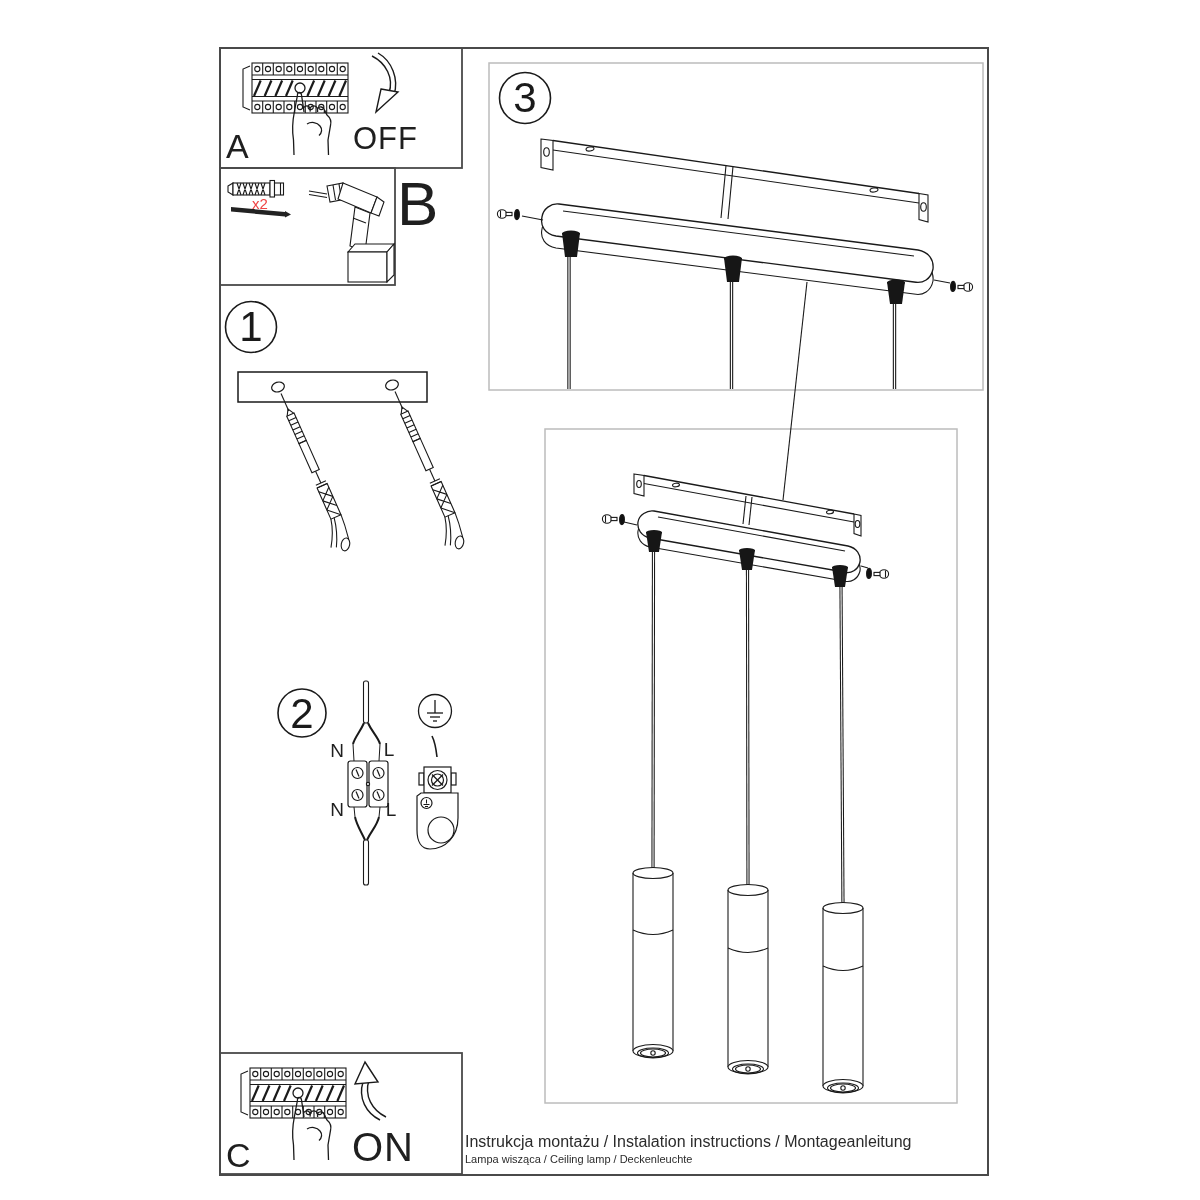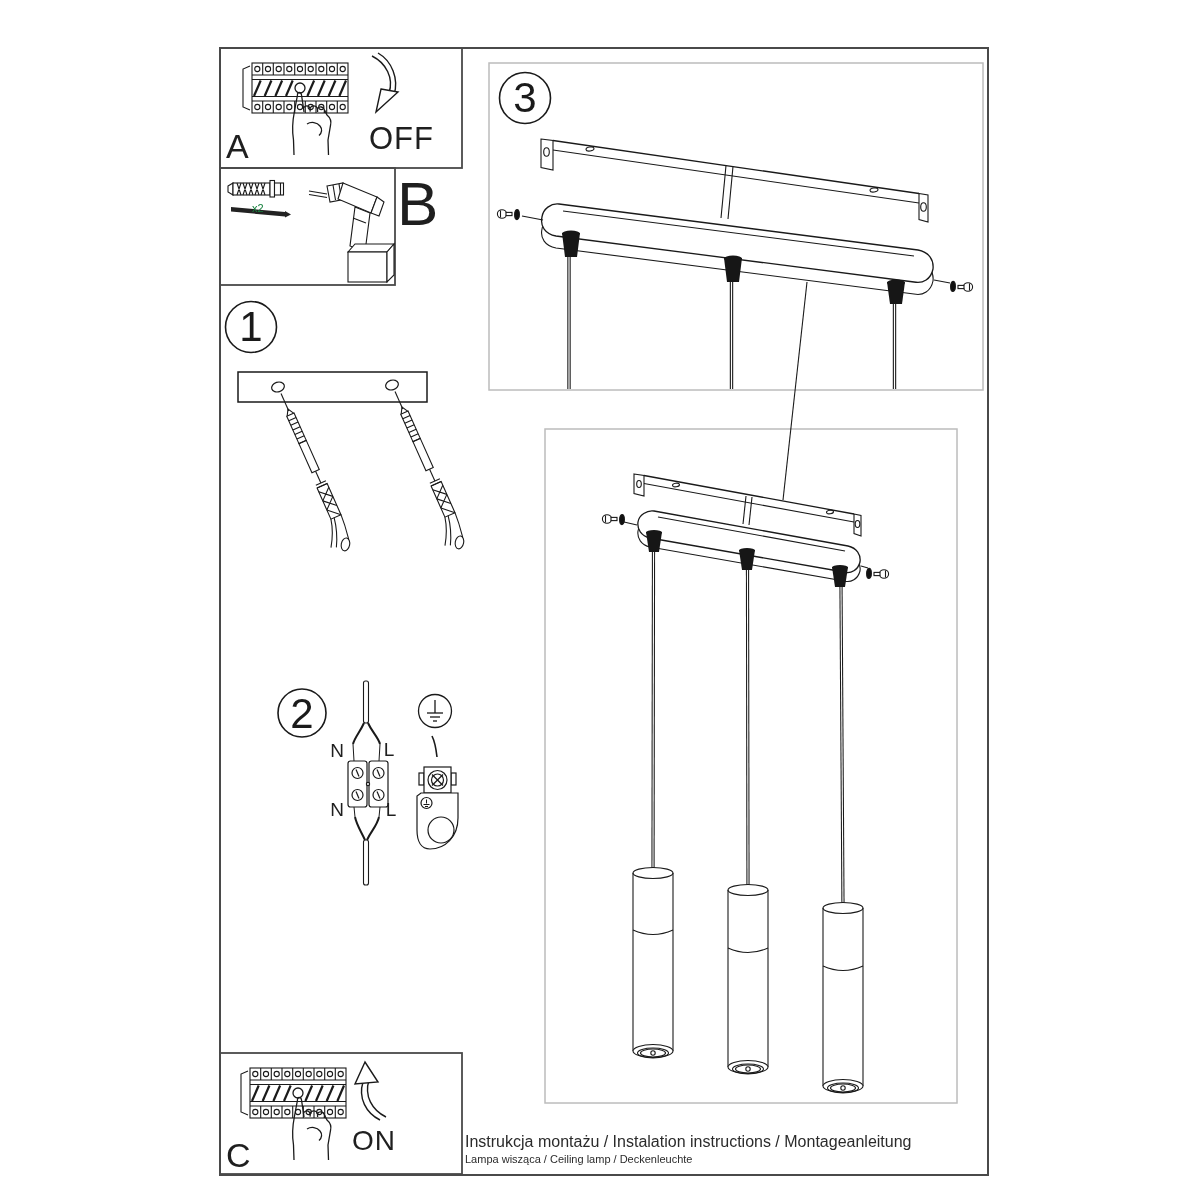--- a/index.html
+++ b/index.html
@@ -338,33 +338,33 @@
     <use href="#hand" transform="translate(299,1098)"></use>
     <g stroke="#1a1a1a" fill="none" stroke-width="1.4">
       <path d="M380,1120 C366,1113 358,1098 363,1082"></path>
       <path d="M386,1117 C372,1110 364,1096 369,1080"></path>
       <polygon points="365,1062 355,1084 378,1082" fill="#fff"></polygon>
     </g>
   </g>
 </svg>
 
 <div class="txt" style="left:226px;top:127px;font-size:34px;">A</div>
-<div class="txt" style="left:353px;top:121px;font-size:31px;letter-spacing:1px;margin-left:16px;">OFF</div>
+<div class="txt" style="left:353px;top:121px;font-size:31px;letter-spacing:1px;">OFF</div>
 
 <div class="txt" style="left:397px;top:168px;font-size:62px;">B</div>
-<div class="txt" style="left:252px;top:195px;font-size:11px;color:#15803d;margin-top:7px;">x2</div>
+<div class="txt" style="left:252px;top:195px;font-size:15px;color:#ef4444;">x2</div>
 
 <div class="cnum" style="left:226px;top:302px;">1</div>
 <div class="cnum" style="left:277px;top:689px;">2</div>
 <div class="cnum" style="left:500px;top:73px;">3</div>
 
 <div class="txt ctr" style="left:322px;top:740px;width:30px;font-size:19px;">N</div>
 <div class="txt ctr" style="left:374px;top:739px;width:30px;font-size:19px;">L</div>
 <div class="txt ctr" style="left:322px;top:799px;width:30px;font-size:19px;">N</div>
 <div class="txt ctr" style="left:376px;top:799px;width:30px;font-size:19px;">L</div>
 
 <div class="txt" style="left:226px;top:1136px;font-size:34px;">C</div>
-<div class="txt" style="left:352px;top:1125px;font-size:28px;letter-spacing:1px;">ON</div>
+<div class="txt" style="left:352px;top:1125px;font-size:40px;letter-spacing:1px;">ON</div>
 
 <div class="txt" style="left:465px;top:1133px;font-size:16px;color:#2b2b2b;">Instrukcja montażu / Instalation instructions / Montageanleitung</div>
 <div class="txt" style="left:465px;top:1153px;font-size:11px;color:#2b2b2b;">Lampa wisząca / Ceiling lamp / Deckenleuchte</div>
 
 </div>
 
 </body></html>

